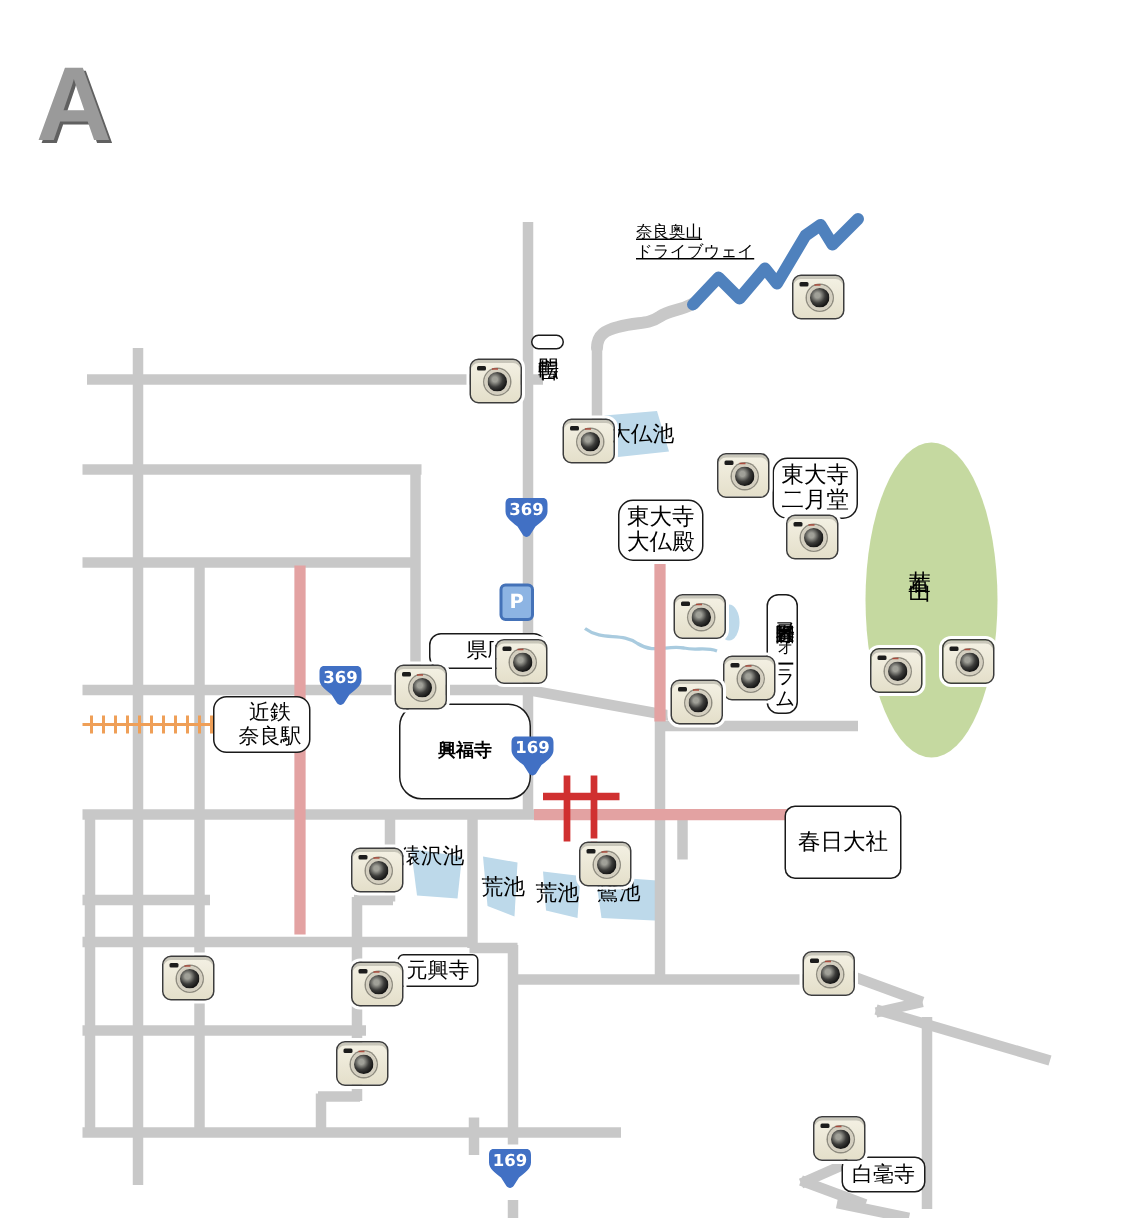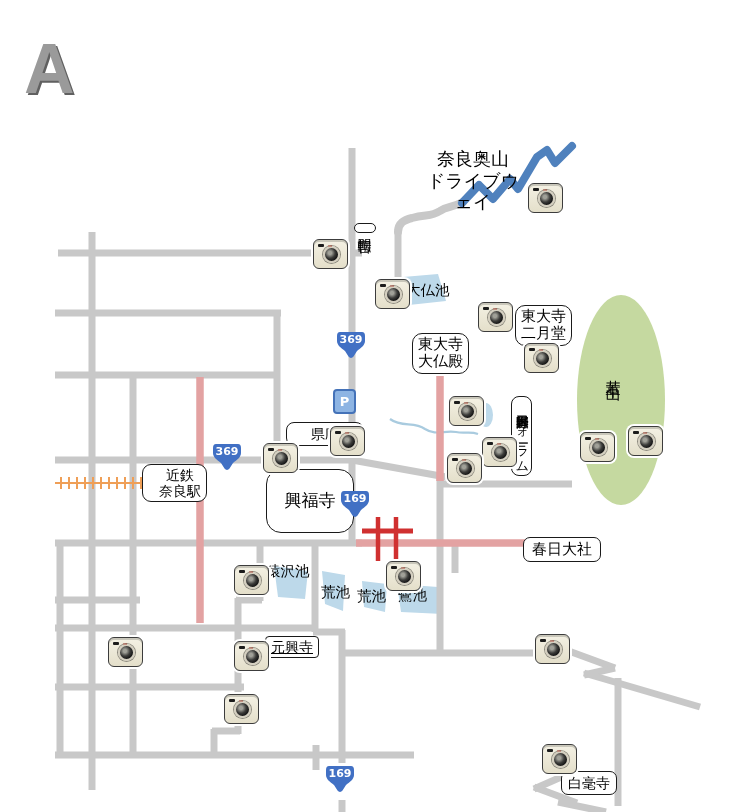--- a/index.html
+++ b/index.html
@@ -9,39 +9,39 @@
   .marker-a{position:absolute;left:24px;top:34px;z-index:2;font-size:70px;line-height:1;
             font-weight:bold;color:#9a9a9a;text-shadow:2px 2px 0 #606060;
             font-family:"Liberation Sans",sans-serif;}
   .lbl{position:absolute;z-index:4;background:#fff;border:1.5px solid #1a1a1a;
        font-size:14px;line-height:1.15;text-align:center;padding:2px 5px;
        border-radius:8px;white-space:nowrap;}
   .lbl span{display:block;}
   .lbl.v{writing-mode:vertical-rl;white-space:normal;padding:4px 2px;}
   .txt{position:absolute;z-index:3;font-size:14.5px;white-space:nowrap;line-height:1.2;}
   .txt.v{writing-mode:vertical-rl;letter-spacing:3px;font-size:15px;}
-  .txt.center{text-align:center;white-space:normal;font-size:18px;}
+  .txt.center{white-space:normal;font-size:11px;text-decoration:underline;}
   
   .cam{position:absolute;z-index:5;width:33px;height:28px;border:1.5px solid #3c3c3c;
        border-radius:6px;background:linear-gradient(#f4f1e4,#e4dfca);
        box-shadow:0 0 0 2px #ffffff,inset 0 2px 0 rgba(90,90,80,.28);}
   .cam::after{content:"";position:absolute;top:4px;left:4px;width:6px;height:3px;
        background:#1c1c1c;border-radius:1px;
        box-shadow:9px .5px 0 -1px rgba(170,60,45,.85);}
   .cam::before{content:"";position:absolute;top:6px;left:9px;width:13px;height:13px;
        border-radius:50%;border:2px solid #d4cfc0;box-shadow:0 0 0 1px #8f8c80;
        background:radial-gradient(circle at 38% 38%,#a0a098 0 15%,#3c3c3a 45%,#141414 72%);}
   
   .shield{position:absolute;z-index:4;width:30px;height:30px;}
   .shield text{font:bold 11px "DejaVu Sans",sans-serif;fill:#ffffff;}
   
   .parking{position:absolute;z-index:4;width:19px;height:21px;background:#8db4e3;
        border:2px solid #4472b8;border-radius:4px;color:#fff;font-weight:bold;
        font-size:13px;display:flex;align-items:center;justify-content:center;}
-  .big{font-size:17px;display:flex;align-items:center;justify-content:center;}
+  .big{font-size:12px;display:flex;align-items:center;justify-content:center;font-weight:bold;}
 </style>
 </head>
 <body>
 
 <div class="map">
 
   <svg class="roads" width="750" height="812" viewBox="0 0 750 812">
     <ellipse cx="621" cy="400" rx="44" ry="105" fill="#c5d9a0"></ellipse>
     <g fill="#bdd9ea">
       <path d="M403,277 L438,274 L446,301 L409,305 Z"></path>
@@ -132,22 +132,22 @@
     <span>東大寺</span>
     <span>大仏殿</span>
   </div>
   <div class="lbl v" style="left:511px;top:396px;height:70px;font-size:13px;border-radius:8px;">春日野国際フォーラム</div>
   <div class="lbl" style="left:286px;top:422px;font-size:14px;padding:3px 24px;text-align:center;">県庁</div>
   <div class="lbl" style="left:142px;top:464px;border-radius:9px;padding-left:16px;">
     <span>近鉄</span>
     <span>奈良駅</span>
   </div>
   <div class="lbl big" style="left:266px;top:469px;width:76px;height:58px;border-radius:15px;">興福寺</div>
-  <div class="lbl" style="left:523px;top:537px;font-size:15px;padding:3px 8px;border-radius:7px;">春日大社</div>
-  <div class="lbl" style="left:265px;top:636px;border-radius:4px;padding:2px 5px;text-decoration:underline;">元興寺</div>
+  <div class="lbl" style="left:523px;top:537px;font-size:15px;padding:15px 8px;border-radius:7px;">春日大社</div>
+  <div class="lbl" style="left:265px;top:636px;border-radius:4px;padding:2px 5px;">元興寺</div>
   <div class="lbl" style="left:561px;top:771px;border-radius:7px;padding:3px 6px;">白毫寺</div>
 
   <div class="parking" style="left:333px;top:389px;">P</div>
 
   <svg class="shield" style="left:336px;top:330px;" viewBox="0 0 30 30">
     <path d="M4,2 H26 C28,2 29,3.5 29,6 V11 C29,15 25,18 21,21 L17.5,26.5 C16.2,28.4 13.8,28.4 12.5,26.5 L9,21 C5,18 1,15 1,11 V6 C1,3.5 2,2 4,2 Z" fill="#4170c4"></path>
     <text x="15" y="13" text-anchor="middle">369</text>
   </svg>
   <svg class="shield" style="left:212px;top:442px;" viewBox="0 0 30 30">
     <path d="M4,2 H26 C28,2 29,3.5 29,6 V11 C29,15 25,18 21,21 L17.5,26.5 C16.2,28.4 13.8,28.4 12.5,26.5 L9,21 C5,18 1,15 1,11 V6 C1,3.5 2,2 4,2 Z" fill="#4170c4"></path>

